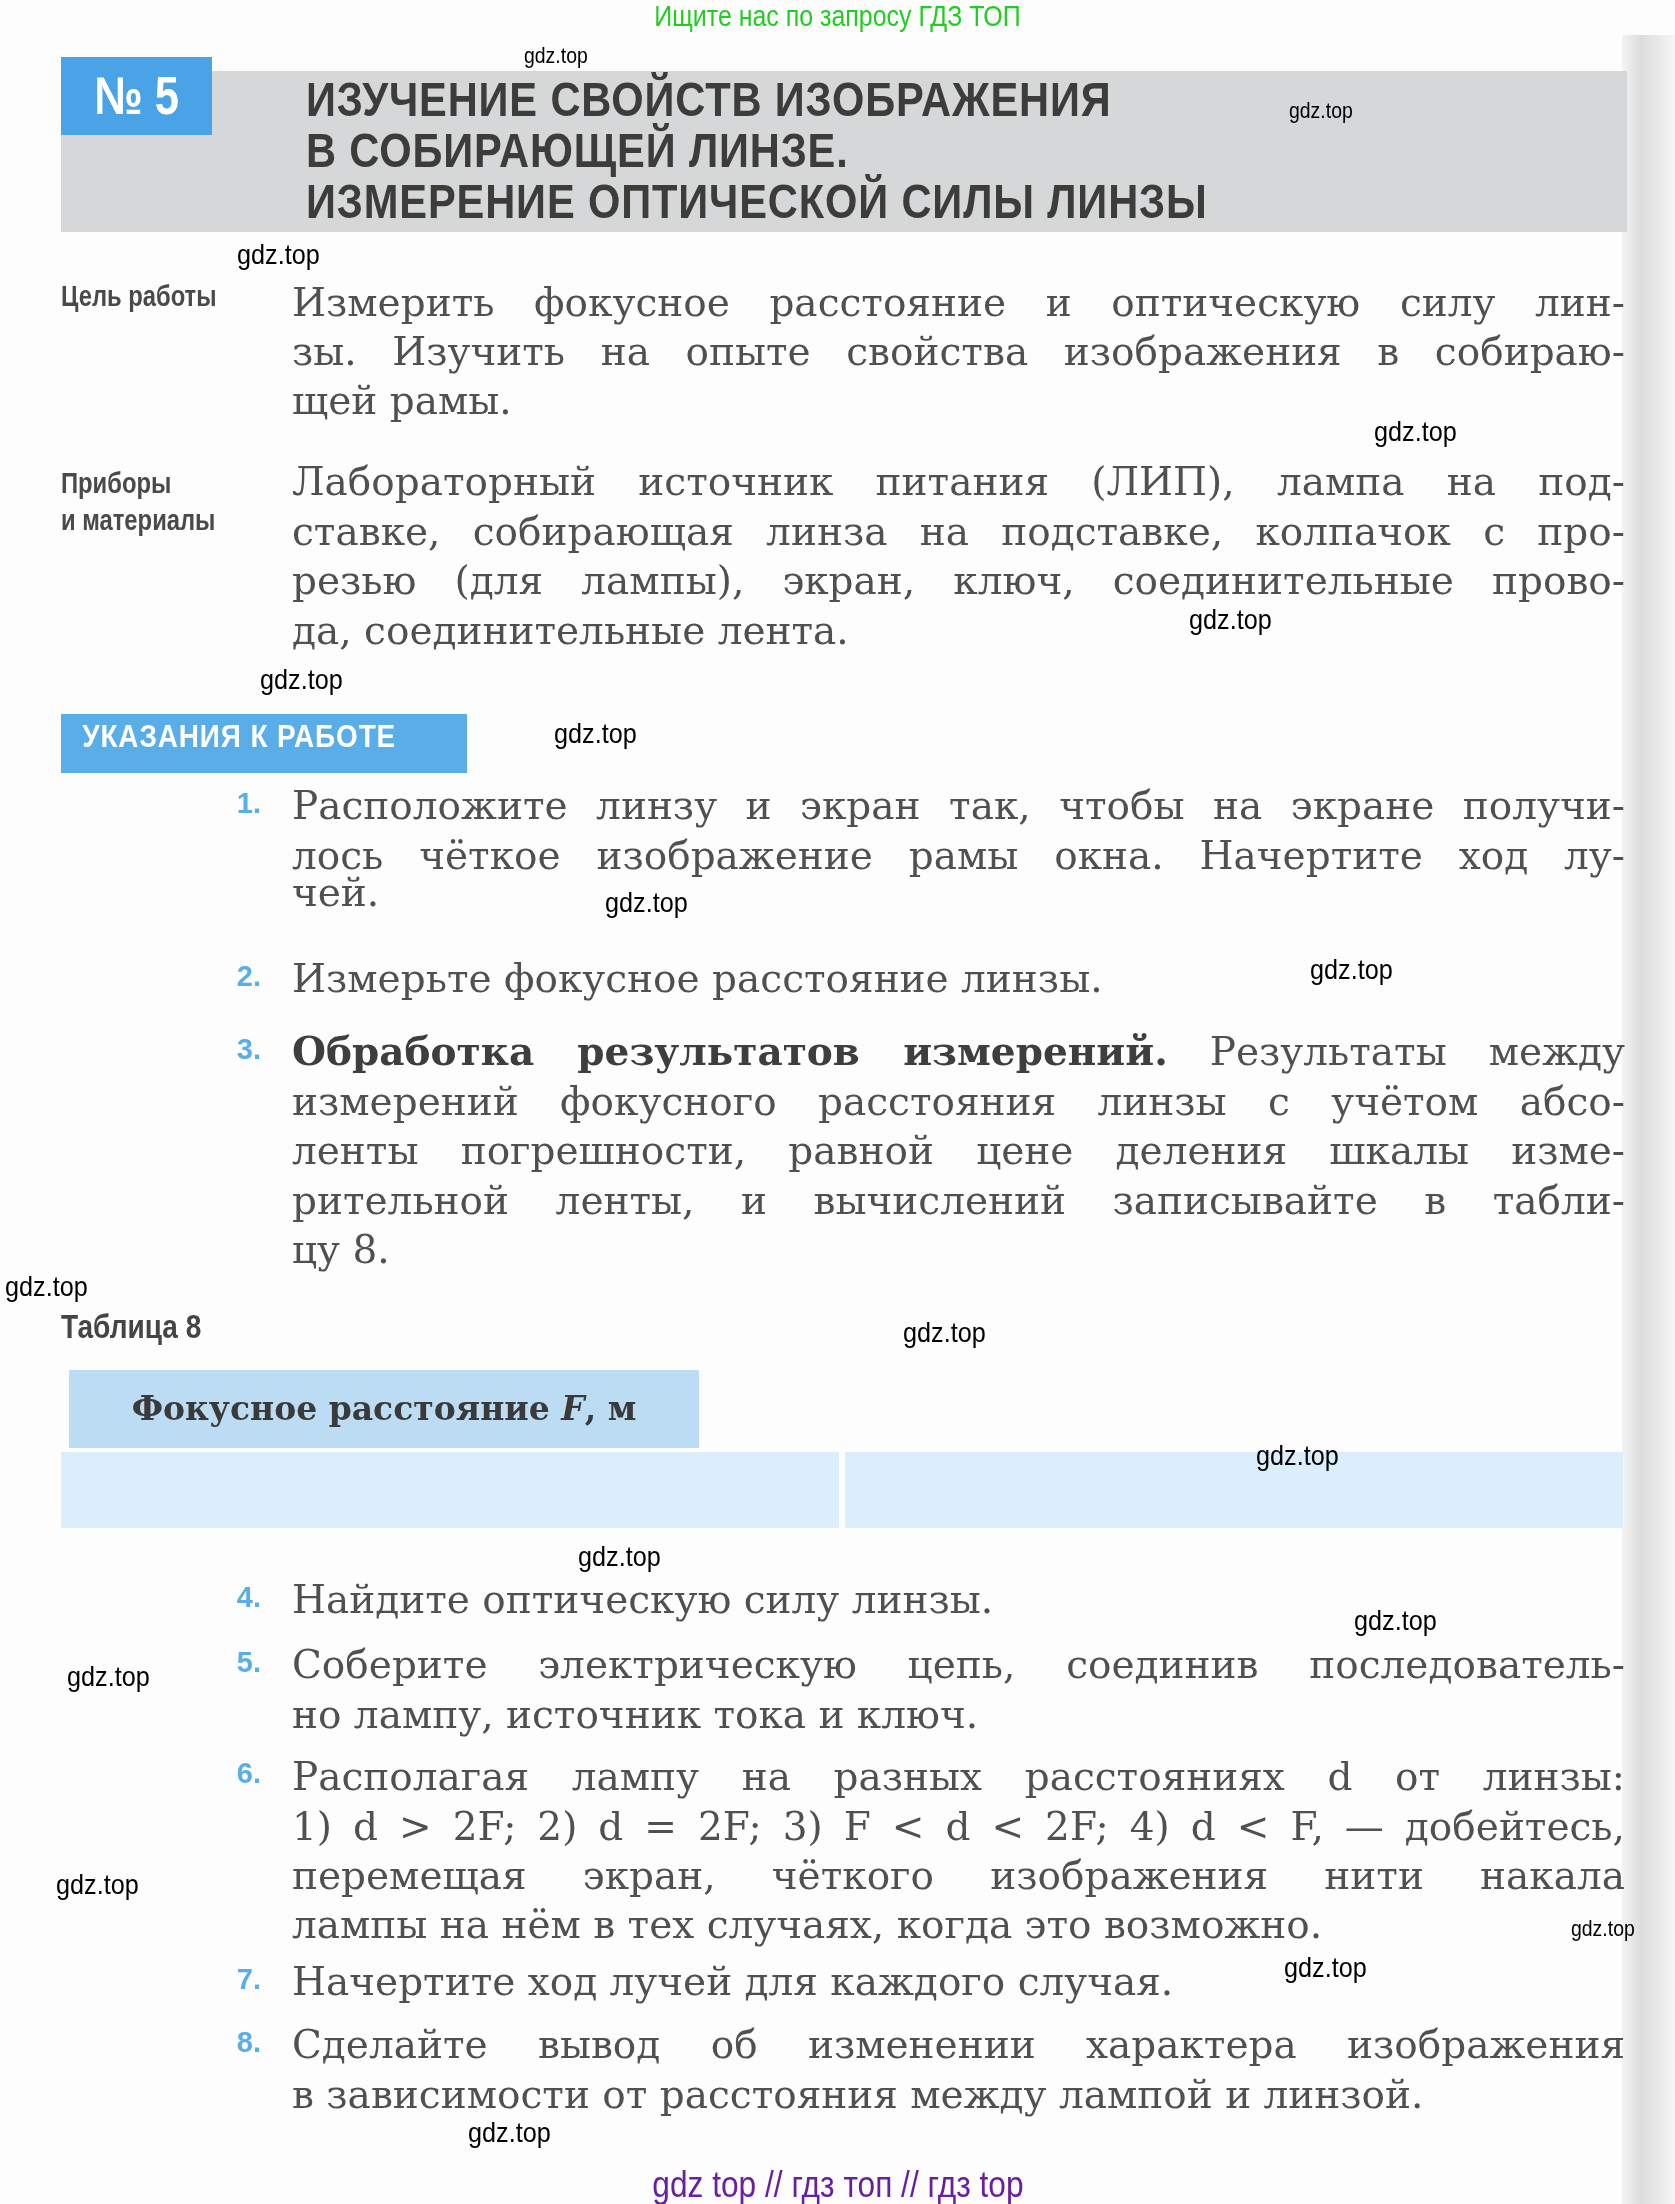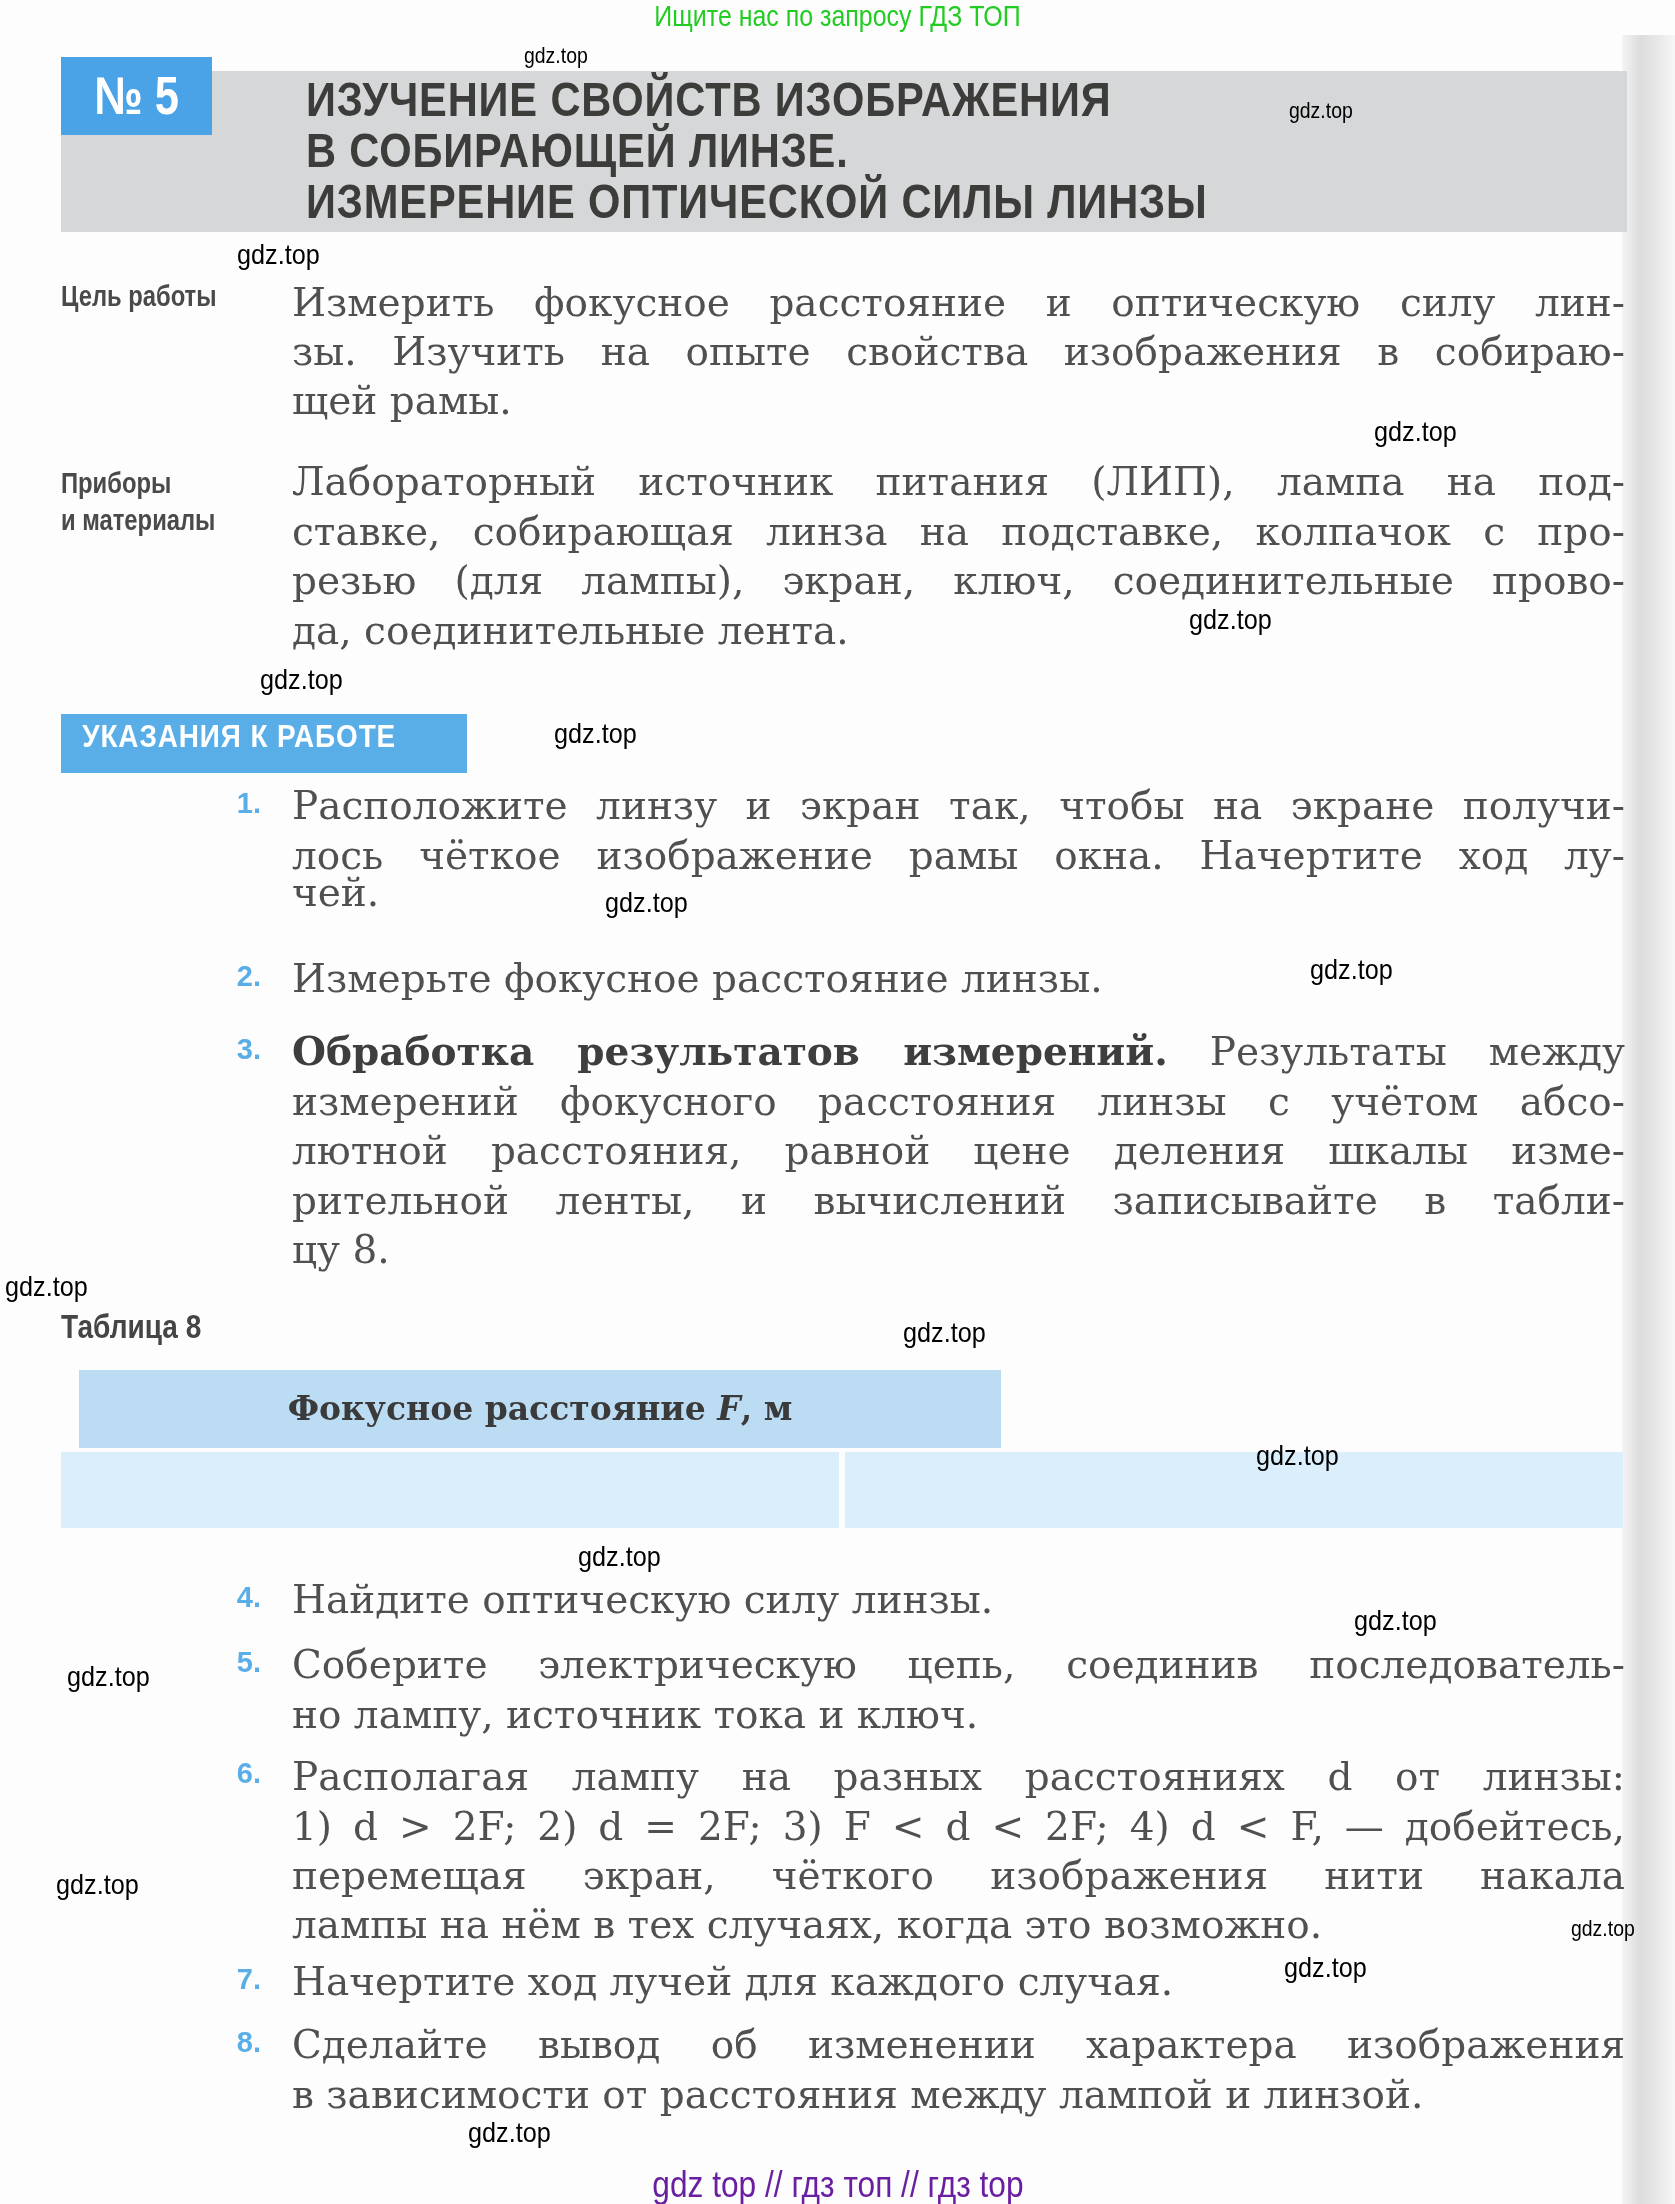--- a/index.html
+++ b/index.html
@@ -63,27 +63,27 @@
 <div class="step-line" style="top:781px">Расположите линзу и экран так, чтобы на экране получи-</div>
 <div class="step-line" style="top:831px">лось чёткое изображение рамы окна. Начертите ход лу-</div>
 <div class="step-line last" style="top:868px">чей.</div>
 
 <div class="step-num" style="top:960px">2.</div>
 <div class="step-line last" style="top:954px">Измерьте фокусное расстояние линзы.</div>
 
 <div class="step-num" style="top:1033px">3.</div>
 <div class="step-line" style="top:1027px"><b>Обработка результатов измерений.</b><span> Результаты между</span></div>
 <div class="step-line" style="top:1077px">измерений фокусного расстояния линзы с учётом абсо-</div>
-<div class="step-line" style="top:1126px">лютной расстояния, равной цене деления шкалы изме-</div>
+<div class="step-line" style="top:1126px">ленты погрешности, равной цене деления шкалы изме-</div>
 <div class="step-line" style="top:1176px">рительной ленты, и вычислений записывайте в табли-</div>
 <div class="step-line last" style="top:1225px">цу 8.</div>
 
 <div class="table-caption">Таблица 8</div>
 <div class="table">
-  <div class="th" style="left:18px;width:922px"><span>Фокусное расстояние </span><i class="m">F</i><span>, м</span></div>
+  <div class="th" style="left:8px;width:630px"><span>Фокусное расстояние </span><i class="m">F</i><span>, м</span></div>
   <div class="td" style="left:0;width:778px"></div>
   <div class="td" style="left:784px;width:778px"></div>
 </div>
 
 <div class="step-num" style="top:1581px">4.</div>
 <div class="step-line last" style="top:1575px">Найдите оптическую силу линзы.</div>
 
 <div class="step-num" style="top:1646px">5.</div>
 <div class="step-line" style="top:1640px">Соберите электрическую цепь, соединив последователь-</div>
 <div class="step-line last" style="top:1690px">но лампу, источник тока и ключ.</div>

